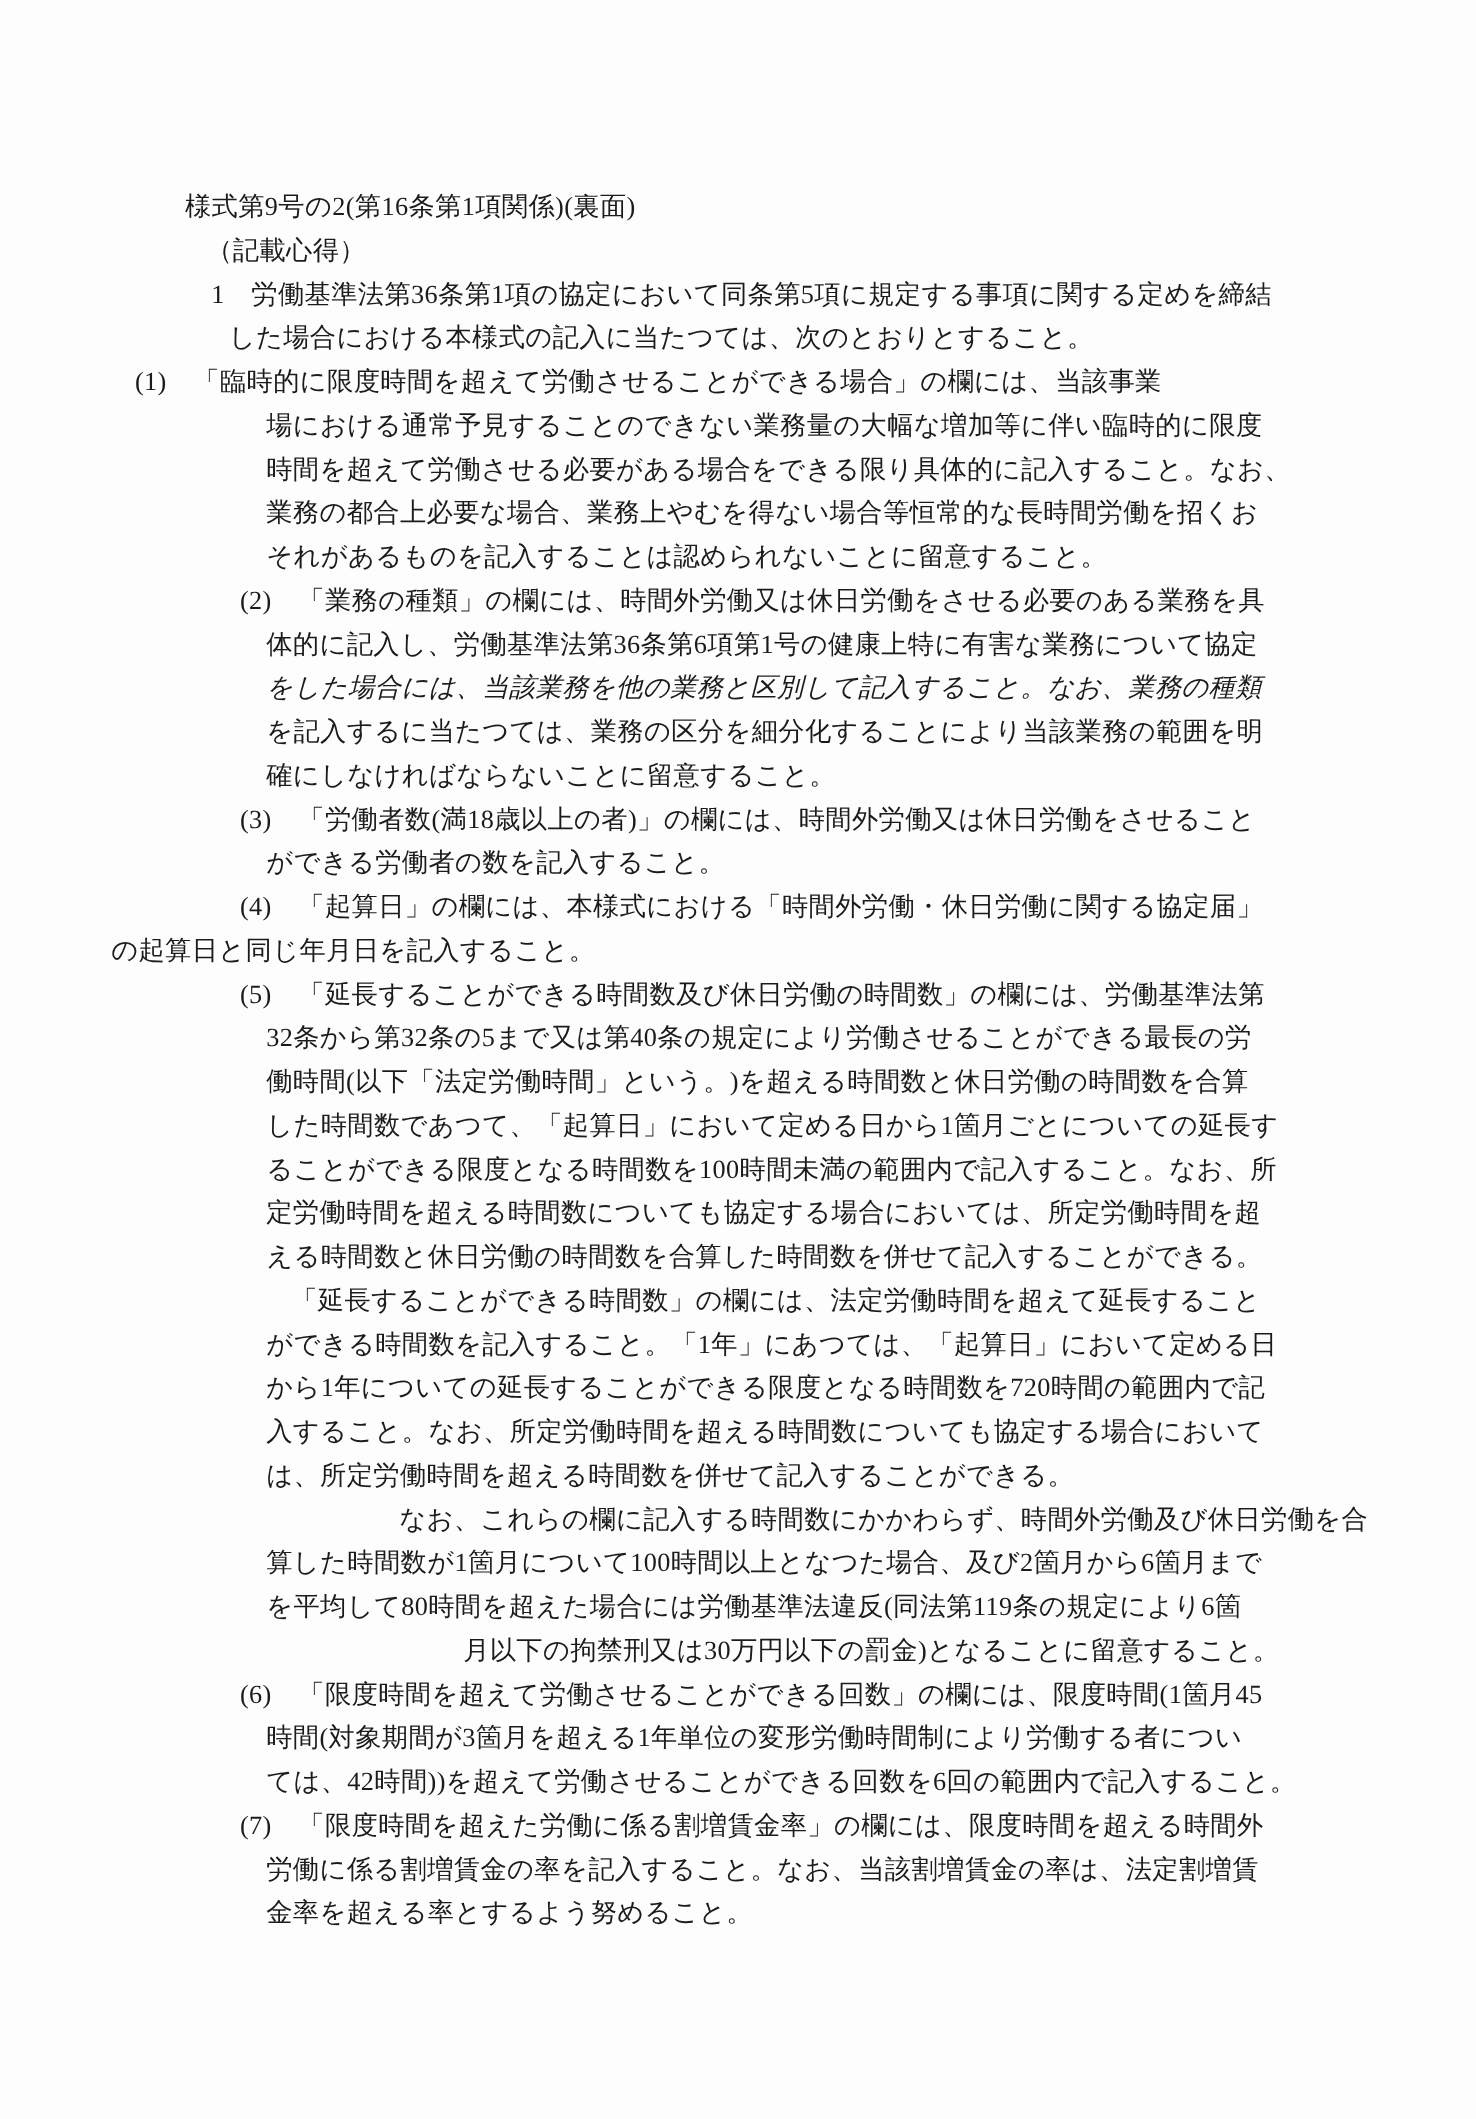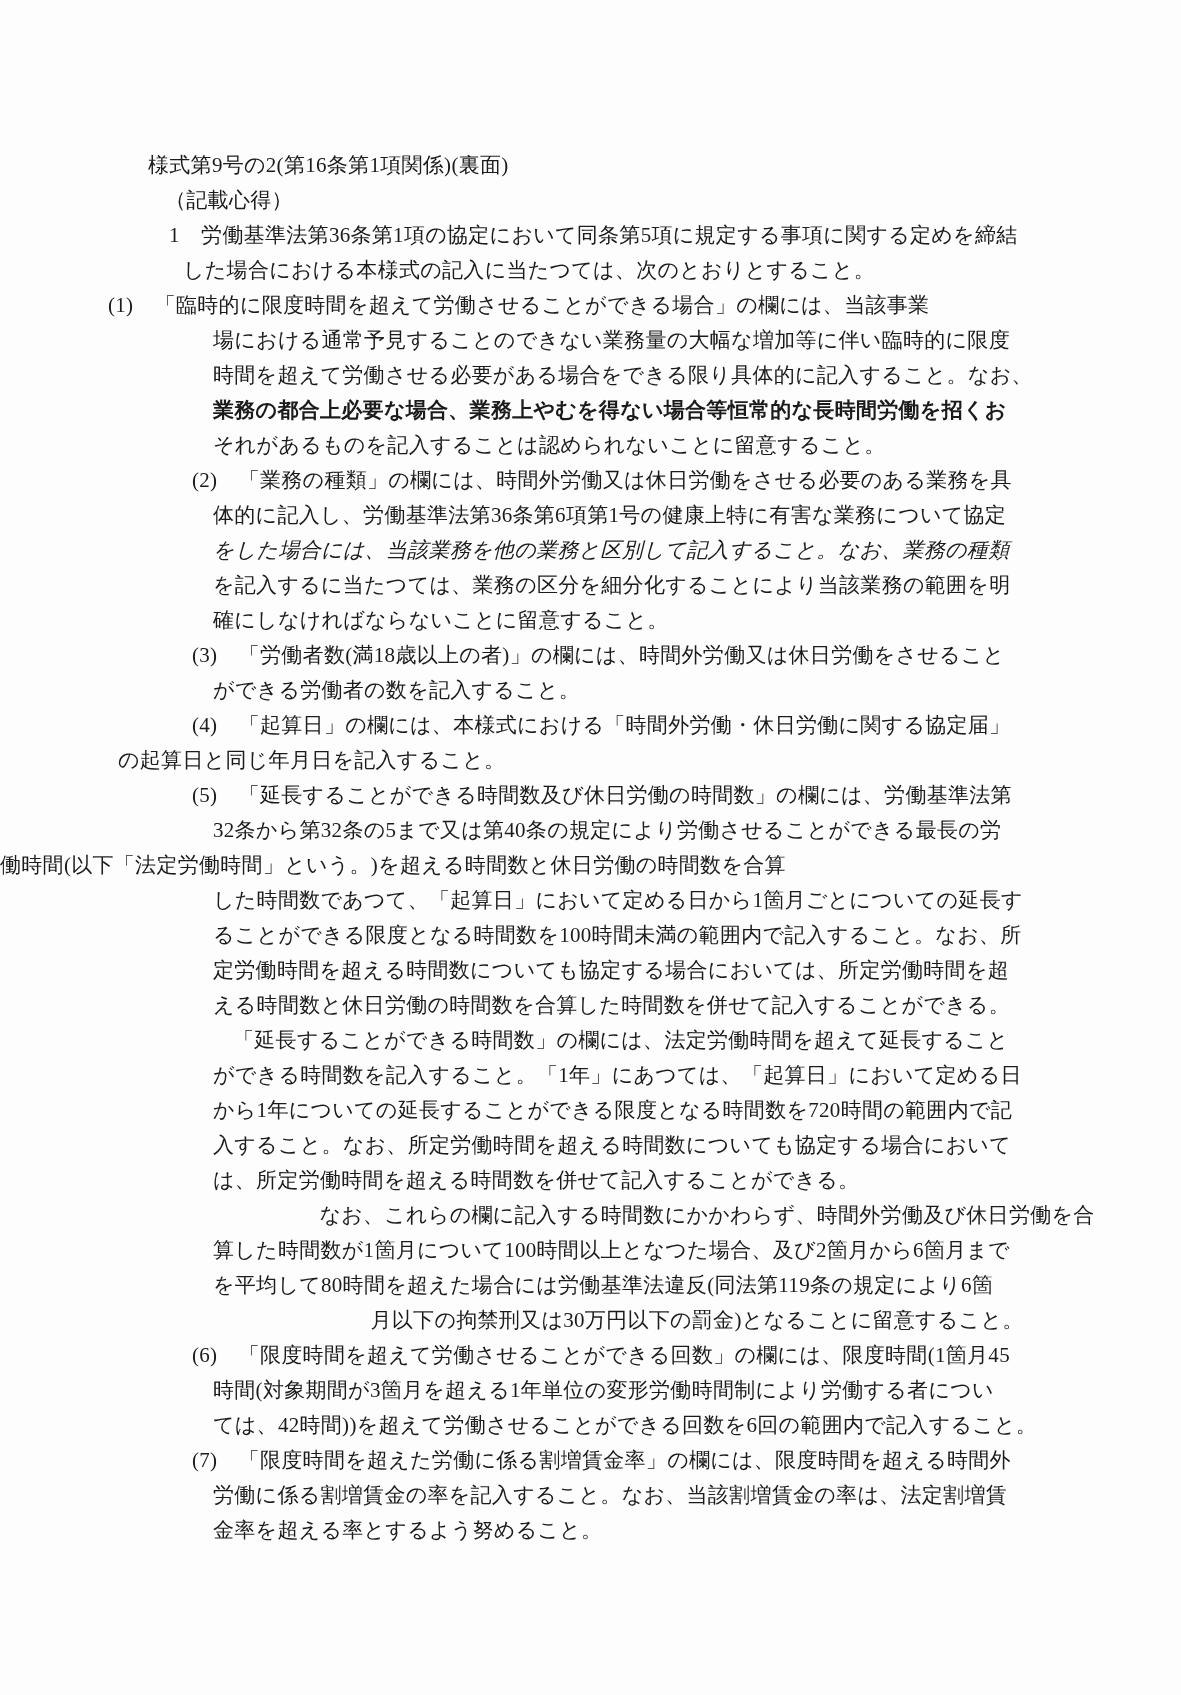--- a/index.html
+++ b/index.html
@@ -40,42 +40,42 @@
       <div class="line" style="margin-left: 165px;">（記載心得）</div>
     </div>
     <div class="block">
       <div class="line" style="margin-left: 169px;">1　労働基準法第36条第1項の協定において同条第5項に規定する事項に関する定めを締結</div>
       <div class="line" style="margin-left: 183px;">した場合における本様式の記入に当たつては、次のとおりとすること。</div>
     </div>
     <div class="block">
       <div class="line" style="margin-left: 108px;">(1)　「臨時的に限度時間を超えて労働させることができる場合」の欄には、当該事業</div>
       <div class="line" style="margin-left: 213px;">場における通常予見することのできない業務量の大幅な増加等に伴い臨時的に限度</div>
       <div class="line" style="margin-left: 213px;">時間を超えて労働させる必要がある場合をできる限り具体的に記入すること。なお、</div>
-      <div class="line" style="margin-left: 213px; font-weight: bold;">業務の都合上必要な場合、業務上やむを得ない場合等恒常的な長時間労働を招くお</div>
+      <div class="line" style="margin-left: 213px;">業務の都合上必要な場合、業務上やむを得ない場合等恒常的な長時間労働を招くお</div>
       <div class="line" style="margin-left: 213px;">それがあるものを記入することは認められないことに留意すること。</div>
     </div>
     <div class="block">
       <div class="line" style="margin-left: 192px;">(2)　「業務の種類」の欄には、時間外労働又は休日労働をさせる必要のある業務を具</div>
       <div class="line" style="margin-left: 213px;">体的に記入し、労働基準法第36条第6項第1号の健康上特に有害な業務について協定</div>
       <div class="line" style="margin-left: 213px; font-style: italic;">をした場合には、当該業務を他の業務と区別して記入すること。なお、業務の種類</div>
       <div class="line" style="margin-left: 213px;">を記入するに当たつては、業務の区分を細分化することにより当該業務の範囲を明</div>
       <div class="line" style="margin-left: 213px;">確にしなければならないことに留意すること。</div>
     </div>
     <div class="block">
       <div class="line" style="margin-left: 192px;">(3)　「労働者数(満18歳以上の者)」の欄には、時間外労働又は休日労働をさせること</div>
       <div class="line" style="margin-left: 213px;">ができる労働者の数を記入すること。</div>
     </div>
     <div class="block">
       <div class="line" style="margin-left: 192px;">(4)　「起算日」の欄には、本様式における「時間外労働・休日労働に関する協定届」</div>
-      <div class="line" style="margin-left: 118px;">の起算日と同じ年月日を記入すること。</div>
+      <div class="line" style="margin-left: 89px;">の起算日と同じ年月日を記入すること。</div>
     </div>
     <div class="block">
       <div class="line" style="margin-left: 192px;">(5)　「延長することができる時間数及び休日労働の時間数」の欄には、労働基準法第</div>
       <div class="line" style="margin-left: 213px;">32条から第32条の5まで又は第40条の規定により労働させることができる最長の労</div>
-      <div class="line" style="">働時間(以下「法定労働時間」という。)を超える時間数と休日労働の時間数を合算</div>
+      <div class="line" style="margin-left: 213px;">働時間(以下「法定労働時間」という。)を超える時間数と休日労働の時間数を合算</div>
       <div class="line" style="margin-left: 213px;">した時間数であつて、「起算日」において定める日から1箇月ごとについての延長す</div>
       <div class="line" style="margin-left: 213px;">ることができる限度となる時間数を100時間未満の範囲内で記入すること。なお、所</div>
       <div class="line" style="margin-left: 213px;">定労働時間を超える時間数についても協定する場合においては、所定労働時間を超</div>
       <div class="line" style="margin-left: 213px;">える時間数と休日労働の時間数を合算した時間数を併せて記入することができる。</div>
     </div>
     <div class="block">
       <div class="line" style="margin-left: 233px;">「延長することができる時間数」の欄には、法定労働時間を超えて延長すること</div>
       <div class="line" style="margin-left: 213px;">ができる時間数を記入すること。「1年」にあつては、「起算日」において定める日</div>
       <div class="line" style="margin-left: 213px;">から1年についての延長することができる限度となる時間数を720時間の範囲内で記</div>
       <div class="line" style="margin-left: 213px;">入すること。なお、所定労働時間を超える時間数についても協定する場合において</div>

